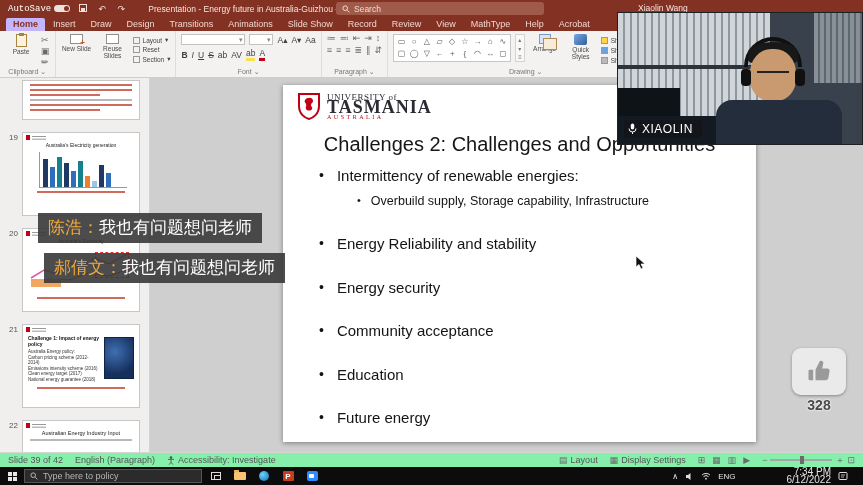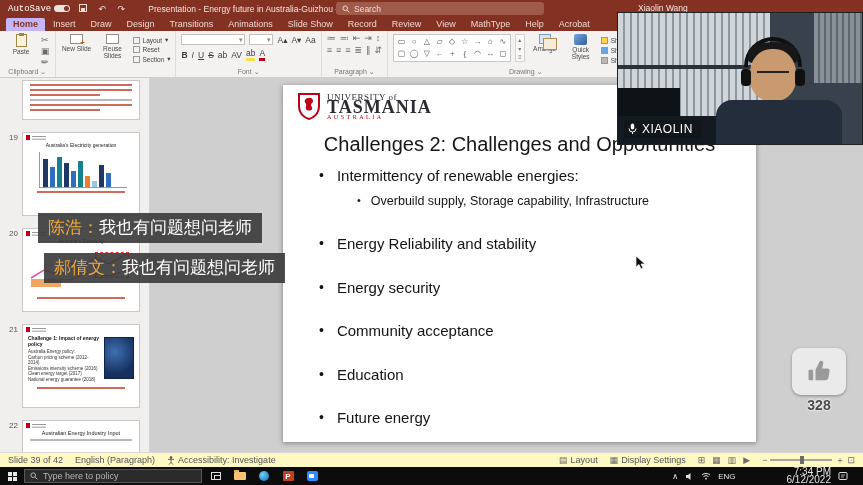--- a/index.html
+++ b/index.html
@@ -112,21 +112,21 @@
   .earcup.l { left:123px; } .earcup.r { left:177px; }
   .glasses { position:absolute; left:139px; top:58px; width:32px; height:7px; border-top:2px solid #222; }
   .video-label { position:absolute; left:6px; bottom:6px; display:flex; align-items:center; gap:5px; color:#fff; font-size:12px; letter-spacing:.5px; background:rgba(15,15,15,.35); padding:2px 9px 2px 4px; border-radius:3px; }
 
   .reaction { position:absolute; left:792px; top:348px; width:54px; height:47px; background:#eaeaea; border-radius:9px; display:flex; align-items:center; justify-content:center; box-shadow:0 1px 3px rgba(0,0,0,.35); z-index:55; }
   .reaction-count { position:absolute; left:792px; top:397px; width:54px; text-align:center; font-size:14px; font-weight:bold; color:#4a4a4a; text-shadow:0 0 2px #fff, 0 0 2px #fff; z-index:55; }
 
   .cursor { position:absolute; left:636px; top:256px; z-index:45; }
 
   
-  .statusbar { position:absolute; left:0; top:452px; width:100%; height:15px; background:#fef9c3; border-top:1px solid #d8d6d4; display:flex; align-items:center; gap:12px; padding:0 8px; font-size:9px; color:#555; z-index:10; }
+  .statusbar { position:absolute; left:0; top:452px; width:100%; height:15px; background:#86efac; border-top:1px solid #d8d6d4; display:flex; align-items:center; gap:12px; padding:0 8px; font-size:9px; color:#555; z-index:10; }
   .sb-item { display:flex; align-items:center; gap:3px; white-space:nowrap; }
   .sb-spacer { flex:1; }
   .sb-views { display:flex; gap:7px; }
   .zoom-track { width:62px; height:2px; background:#a8a6a4; position:relative; display:inline-block; }
   .zoom-handle { position:absolute; left:30px; top:-3px; width:4px; height:8px; background:#6d6b69; }
 
   
   .taskbar { position:absolute; left:0; top:467px; width:100%; height:18px; background:#0c0c0c; display:flex; align-items:center; color:#e4e4e4; z-index:10; }
   .start { width:24px; height:100%; display:flex; align-items:center; justify-content:center; }
   .winlogo { display:grid; grid-template-columns:4px 4px; grid-template-rows:4px 4px; gap:1px; }

